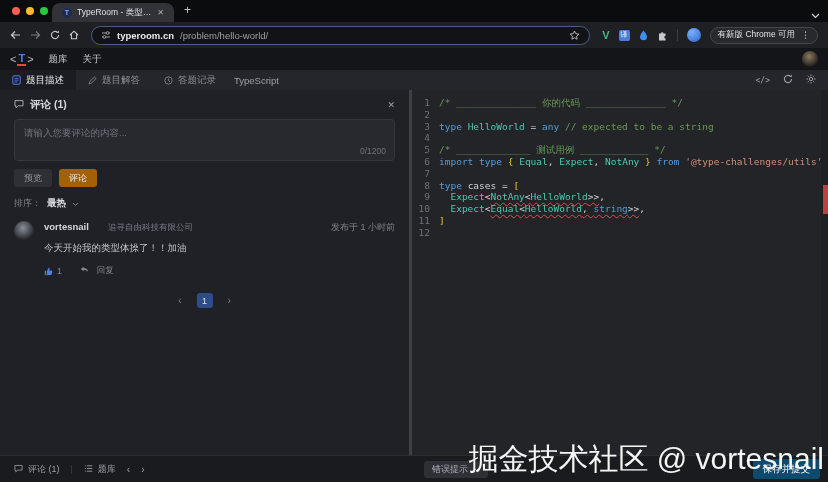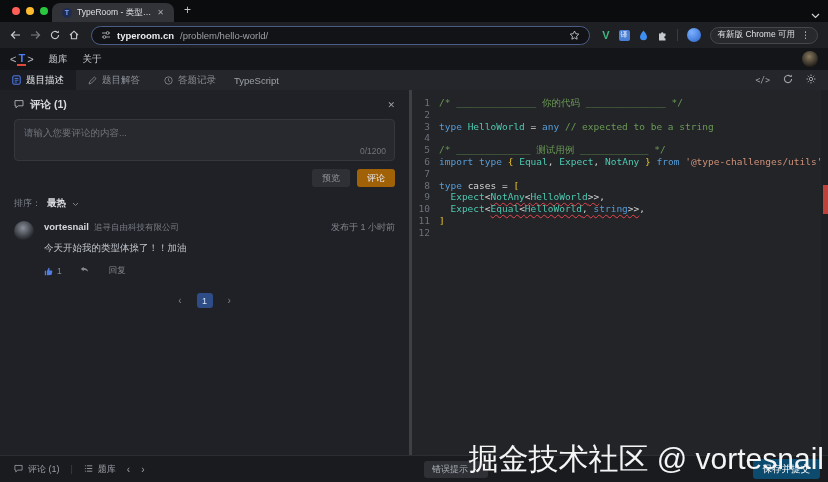--- a/index.html
+++ b/index.html
@@ -70,39 +70,39 @@
 
   
   .cpanel{ position:absolute; inset:0; padding:8px 14px; }
   .chead{ display:flex; align-items:center; gap:6px; color:#d6d9de; font-size:10.5px; font-weight:bold; }
   .chead .close{ margin-left:auto; color:#9aa0a6; font-size:9px; font-weight:normal; }
   .cinput{ margin-top:7px; height:42px; background:#28292e; border:1px solid #36373d; border-radius:4px; position:relative; }
   .cinput textarea{ position:absolute; inset:0; background:transparent; border:none; outline:none; resize:none;
     color:#c6c9cf; font-size:9.5px; padding:7px 9px; font-family:"Liberation Sans",sans-serif; }
   .cinput textarea::placeholder{ color:#6f737b; }
   .ccount{ position:absolute; right:8px; bottom:4px; font-size:8.5px; color:#70747c; }
-  .cbtns{ margin-top:8px; display:flex; justify-content:flex-end; gap:7px; }
+  .cbtns{ margin-top:8px; display:flex; justify-content:flex-start; gap:7px; }
   .btn{ height:18px; padding:0 10px; font-size:9px; border-radius:3px; display:flex; align-items:center; }
   .btn.preview{ background:#2e3035; color:#8f939b; }
   .btn.publish{ background:#a16207; color:#e9eefb; }
   .sortrow{ margin-top:10px; display:flex; align-items:center; gap:6px; font-size:9px; color:#7d828a; }
   .sortval{ color:#dcdfe5; font-weight:bold; font-size:9.5px; }
   .comment{ margin-top:11px; display:flex; gap:10px; }
   .cavatar{ width:20px; height:20px; border-radius:50%; flex-shrink:0;
     background:radial-gradient(circle at 45% 35%, #8a8f99, #1f2126 72%); }
   .cbody{ flex:1; min-width:0; }
-  .crow1{ display:flex; align-items:baseline; gap:5px; }
+  .crow1{ display:flex; align-items:baseline; gap:19px; }
   .cname{ color:#d4d7dd; font-weight:bold; font-size:9.5px; }
   .ccompany{ color:#777c85; font-size:8.5px; }
   .ctime{ margin-left:auto; color:#80848d; font-size:9px; }
   .ctext{ margin-top:8px; color:#c2c6cd; font-size:9.5px; }
   .cactions{ margin-top:10px; display:flex; align-items:center; gap:18px; font-size:8.5px; color:#858a92; }
   .like{ display:flex; align-items:center; gap:4px; }
   .like .th{ color:#4f7de0; display:flex; }
-  .reply{ display:flex; align-items:center; gap:20px; }
+  .reply{ display:flex; align-items:center; gap:8px; }
   .pagination{ margin-top:16px; display:flex; justify-content:center; align-items:center; gap:15px; color:#7c818a; font-size:10px; }
   .page{ width:16px; height:15px; background:#2e4c86; border-radius:3px; color:#dfe6f5;
     display:flex; align-items:center; justify-content:center; font-size:9px; }
 
   
   .codewrap{ position:absolute; top:7px; left:0; right:8px; }
   .code-line{ display:flex; height:11.8px; line-height:11.8px; font-size:9.5px; }
   .ln{ width:18px; text-align:right; color:#6c717b; flex-shrink:0; }
   .lc{ padding-left:9px; white-space:pre; color:#d4d4d4; }
   .tok-kw{ color:#569cd6; } .tok-type{ color:#4ec9b0; } .tok-string{ color:#ce9178; }

